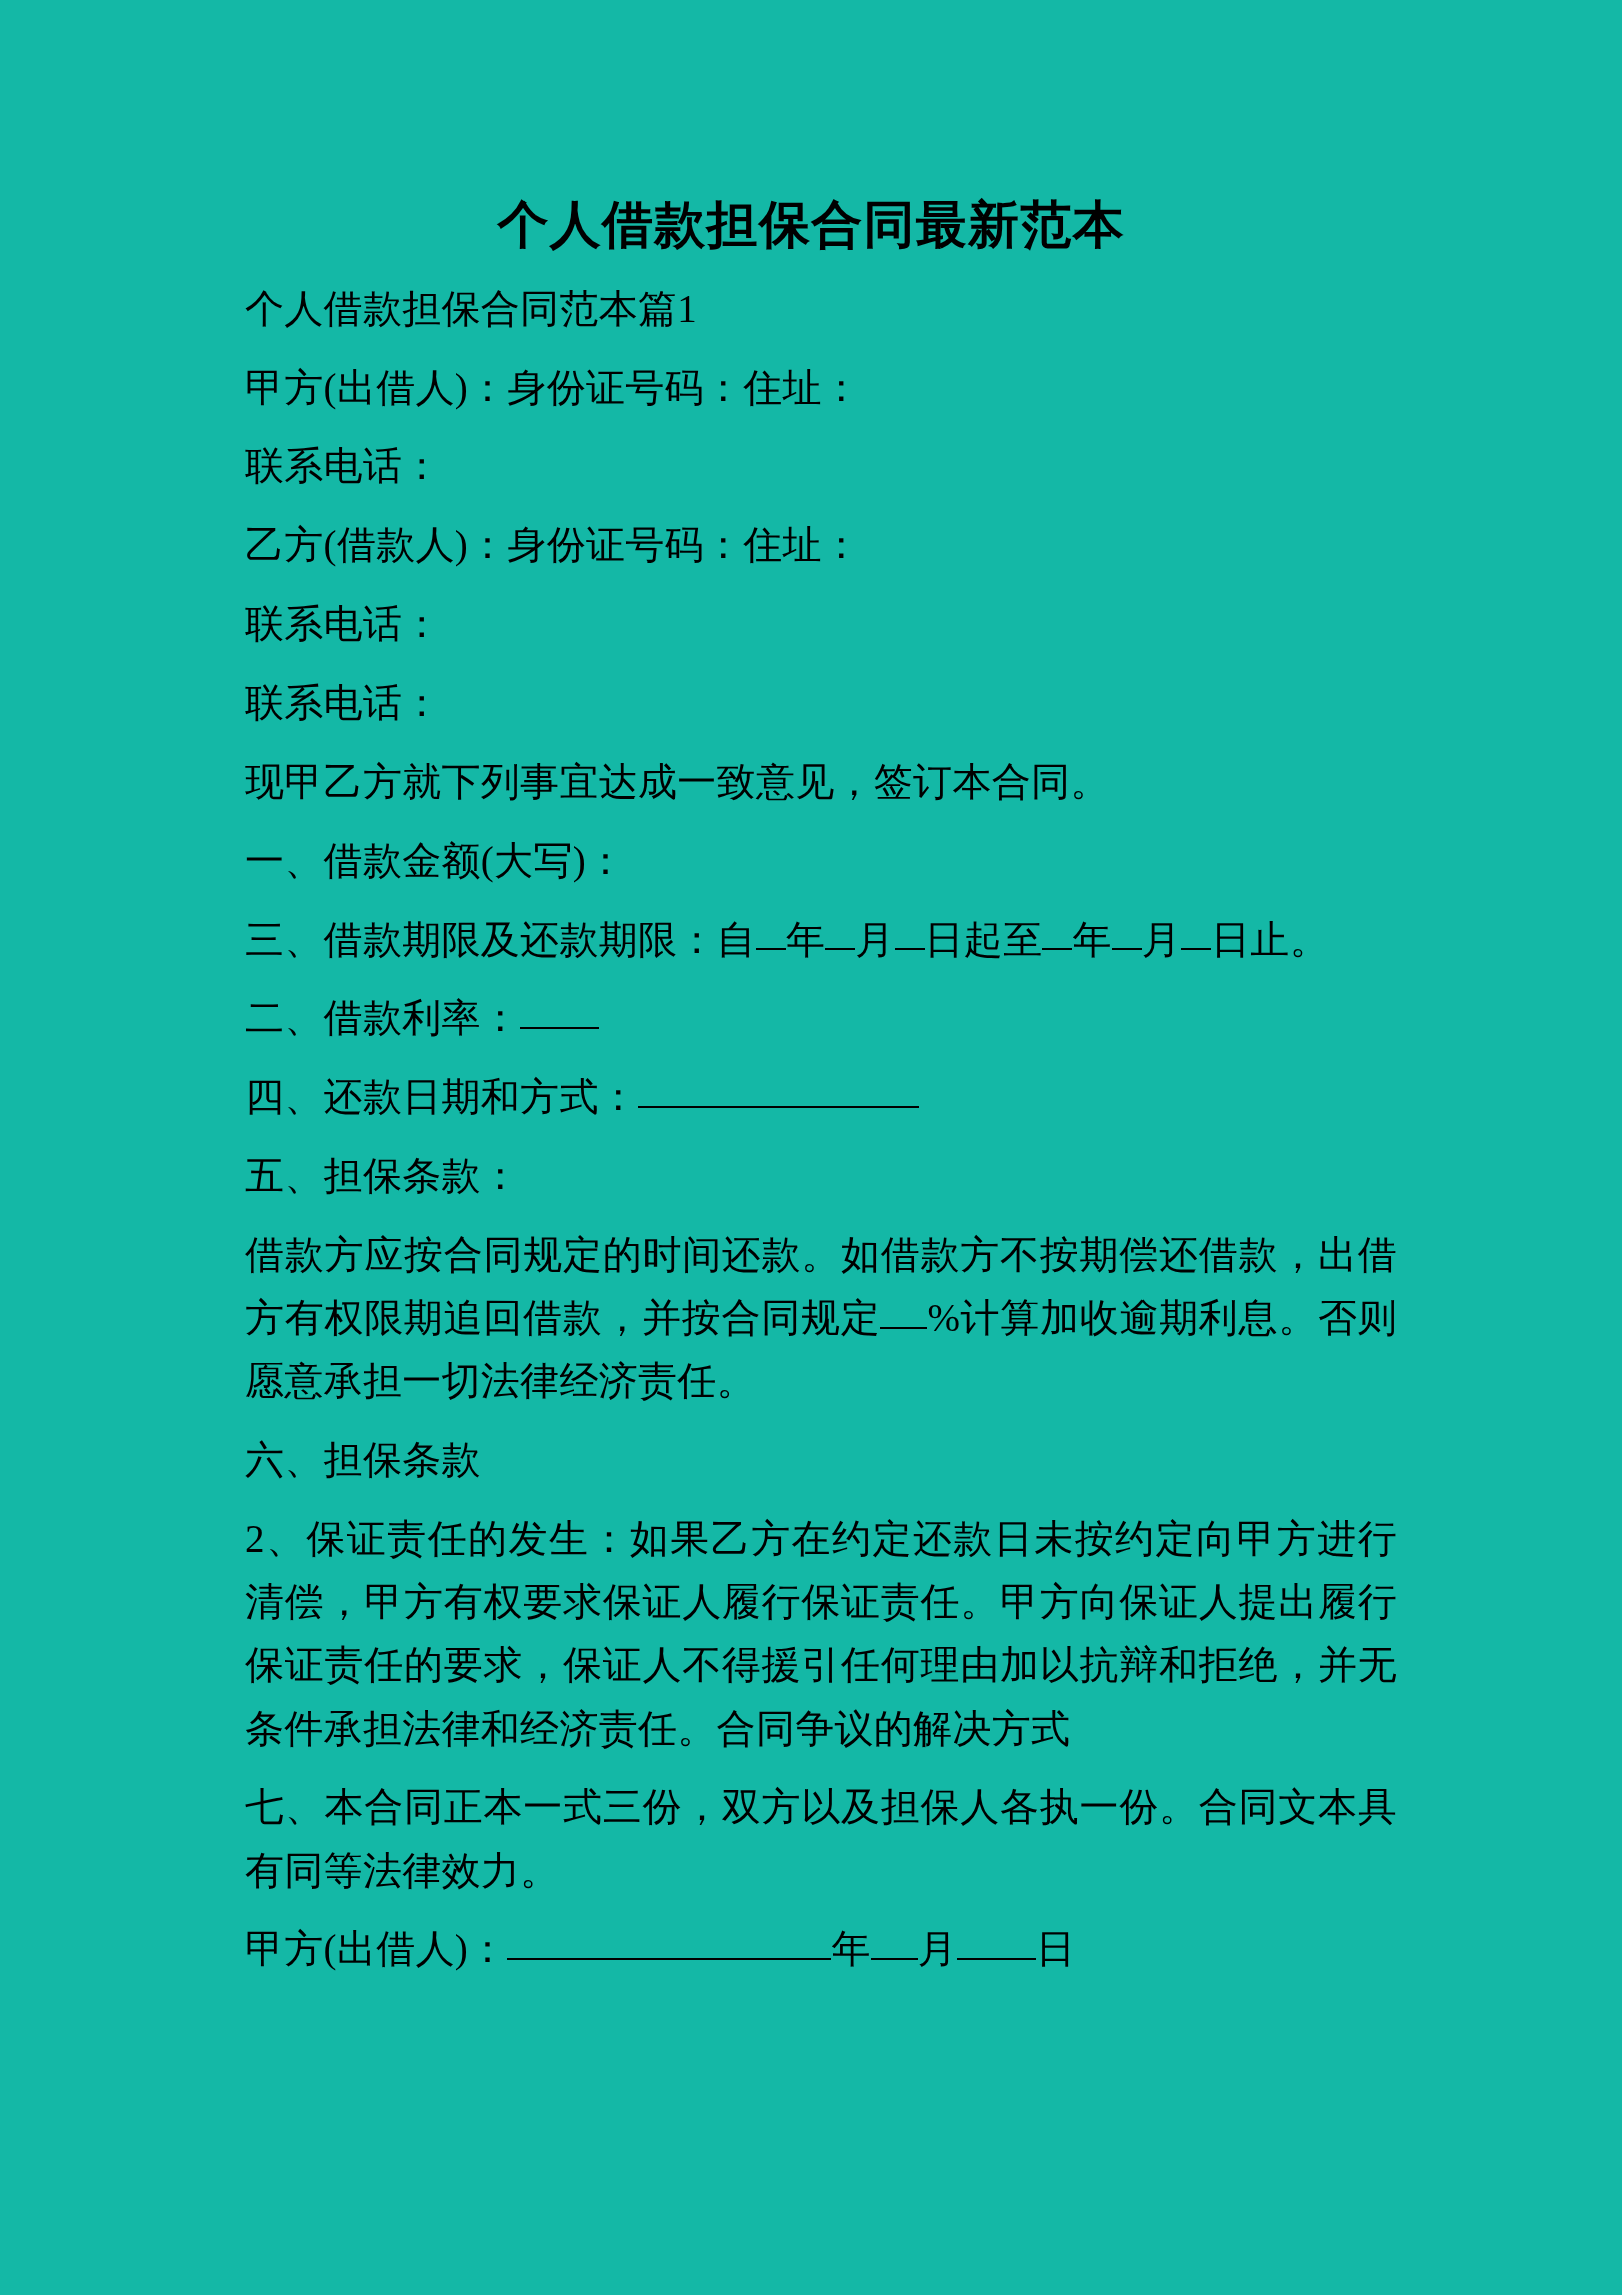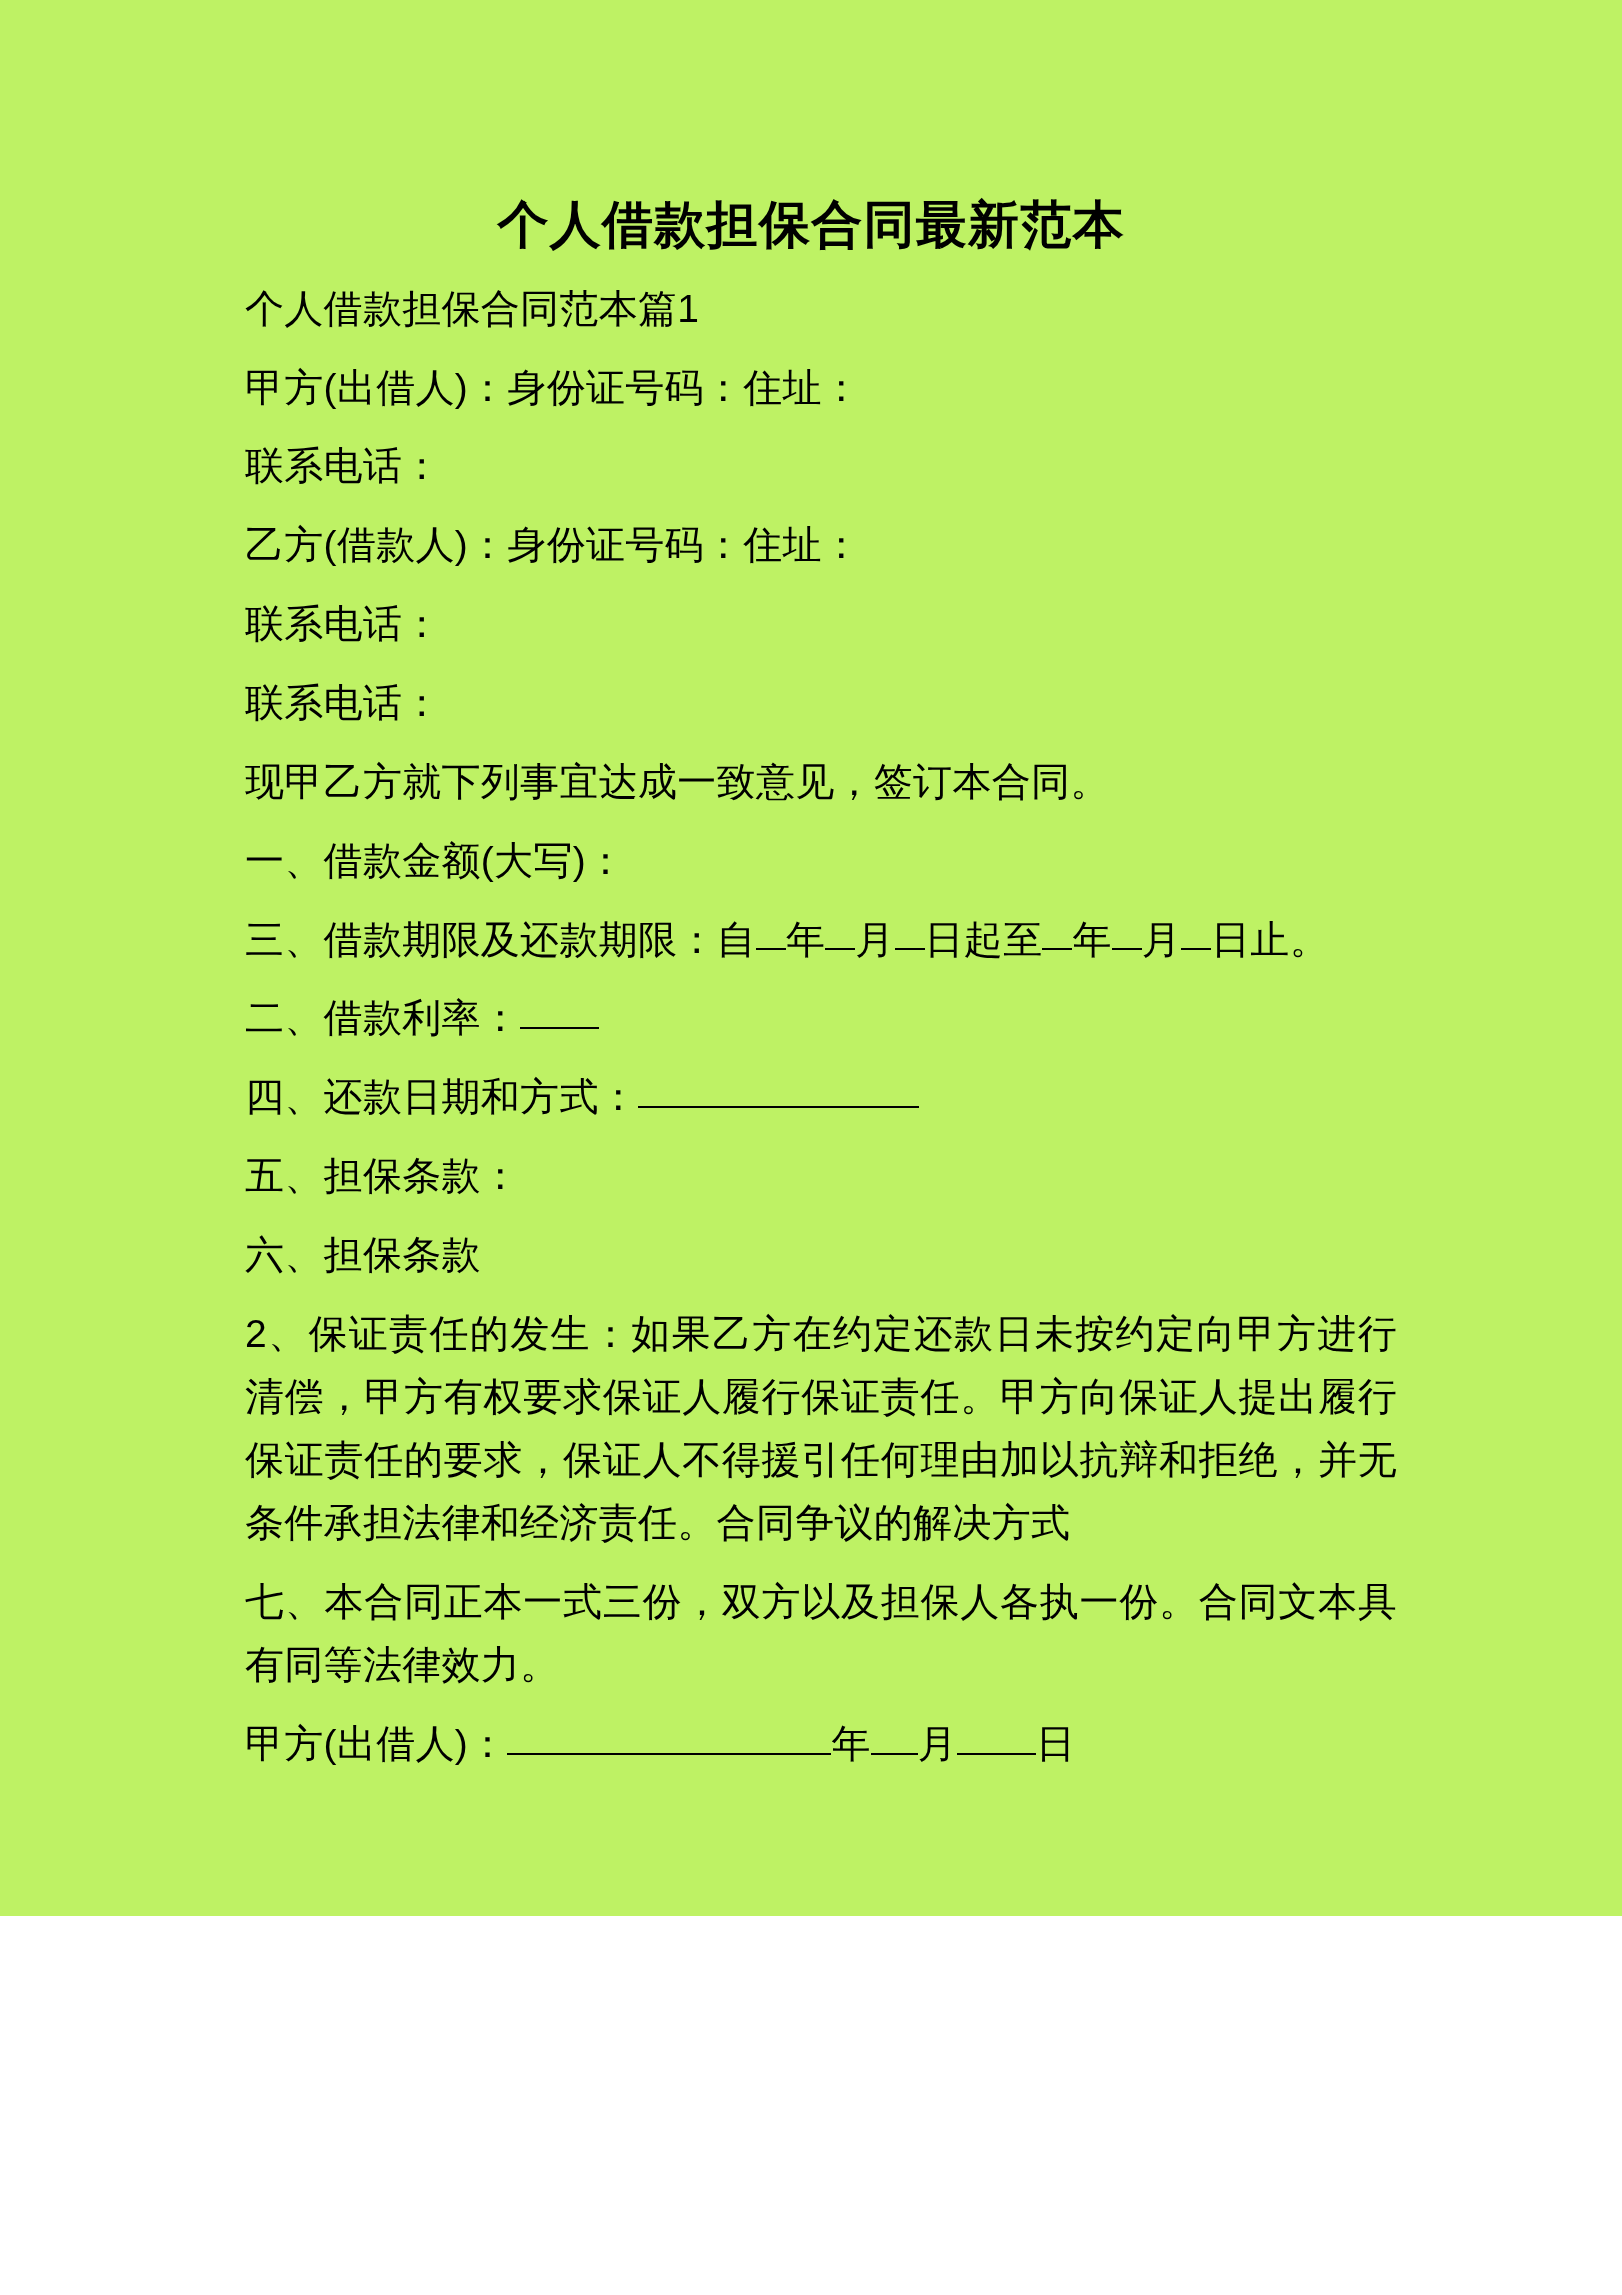--- a/index.html
+++ b/index.html
@@ -3,25 +3,25 @@
 <meta charset="utf-8">
 <style>
   html, body {
     margin: 0;
     padding: 0;
     background: #ffffff;
   }
   .page {
     position: relative;
     width: 1623px;
-    height: 1916px;
-    background: #bef264;
+    height: 2295px;
+    background: #14b8a6;
     box-sizing: border-box;
     padding: 196px 226px 0 245px;
-    font-family: Liberation Sans, sans-serif;
+    font-family: Liberation Serif, serif;
     color: #000000;
     overflow: hidden;
   }
   .doc-title {
     font-size: 51px;
     font-weight: bold;
     text-align: center;
     letter-spacing: 1.3px;
     line-height: 1.15;
     margin: 0 0 22px 0;
@@ -74,20 +74,23 @@
   <p class="para">
     <span>二、借款利率：</span><span class="blank b-md"></span>
   </p>
 
   <p class="para">
     <span>四、还款日期和方式：</span><span class="blank b-lg"></span>
   </p>
 
   <p class="para">五、担保条款：</p>
 
+  <p class="para">
+    <span>借款方应按合同规定的时间还款。如借款方不按期偿还借款，出借方有权限期追回借款，并按合同规定</span><span class="blank b-sm"></span><span>%计算加收逾期利息。否则愿意承担一切法律经济责任。</span>
+  </p>
 
   <p class="para">六、担保条款</p>
 
 
   <p class="para">2、保证责任的发生：如果乙方在约定还款日未按约定向甲方进行清偿，甲方有权要求保证人履行保证责任。甲方向保证人提出履行保证责任的要求，保证人不得援引任何理由加以抗辩和拒绝，并无条件承担法律和经济责任。合同争议的解决方式</p>
 
   <p class="para">七、本合同正本一式三份，双方以及担保人各执一份。合同文本具有同等法律效力。</p>
 
 
   <p class="para">

